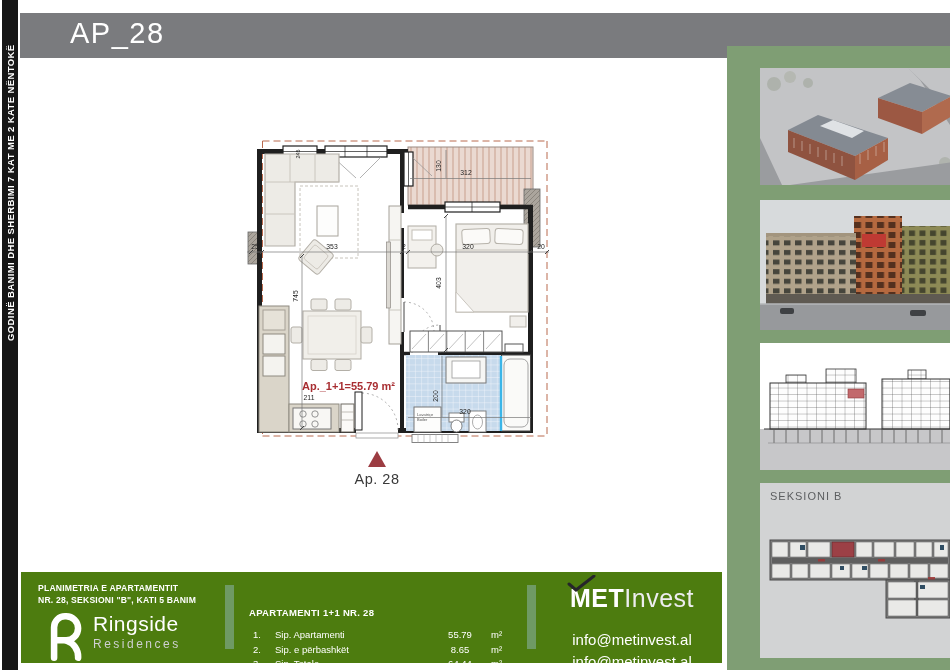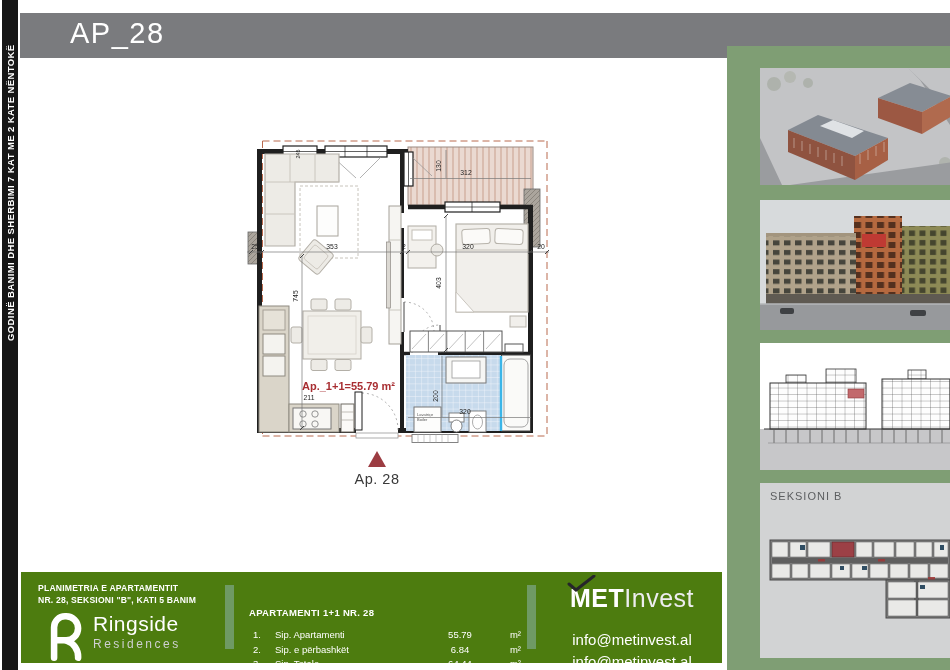--- a/index.html
+++ b/index.html
@@ -37,21 +37,21 @@
   .brand-sub{font-size:12px;color:#cfd0d2;letter-spacing:2.5px;margin-top:3px;}
   .divider{position:absolute;top:13px;width:9px;height:64px;background:#6f9a64;}
   .d1{left:204px;} .d2{left:506px;}
   .f-table{position:absolute;left:228px;top:11px;width:272px;font-size:9.5px;}
   .f-table-title{font-weight:bold;letter-spacing:.3px;margin-top:24px;}
   .f-rows{margin-top:10px;}
   .f-row{display:flex;line-height:1.55;}
   .f-num{width:22px;padding-left:4px;}
   .f-label{flex:1;}
   .f-value{width:42px;text-align:center;}
-  .f-unit{width:30px;padding-left:10px;text-align:right;}
+  .f-unit{width:30px;padding-left:10px;}
   .met{position:absolute;left:520px;top:6px;width:182px;text-align:center;}
   .met-logo{position:relative;display:inline-block;margin-top:6px;}
   .met-check{position:absolute;left:-4px;top:-9px;}
   .met-bold{font-size:25px;font-weight:bold;color:#fff;letter-spacing:.5px;}
   .met-light{font-size:25px;color:#ededef;letter-spacing:.5px;}
   .met-mails{margin-top:16px;font-size:15px;line-height:1.45;color:#fff;}
 
   
   .plan{position:absolute;left:240px;top:118px;width:315px;height:378px;}
   svg text{font-family:"Liberation Sans",sans-serif;}
@@ -399,21 +399,21 @@
       <div class="f-rows">
         <div class="f-row">
           <span class="f-num">1.</span>
           <span class="f-label">Sip. Apartamenti</span>
           <span class="f-value">55.79</span>
           <span class="f-unit">m²</span>
         </div>
         <div class="f-row">
           <span class="f-num">2.</span>
           <span class="f-label">Sip. e përbashkët</span>
-          <span class="f-value">6.84</span>
+          <span class="f-value">8.65</span>
           <span class="f-unit">m²</span>
         </div>
         <div class="f-row">
           <span class="f-num">3.</span>
           <span class="f-label">Sip. Totale</span>
           <span class="f-value">64.44</span>
           <span class="f-unit">m²</span>
         </div>
       </div>
     </div>

